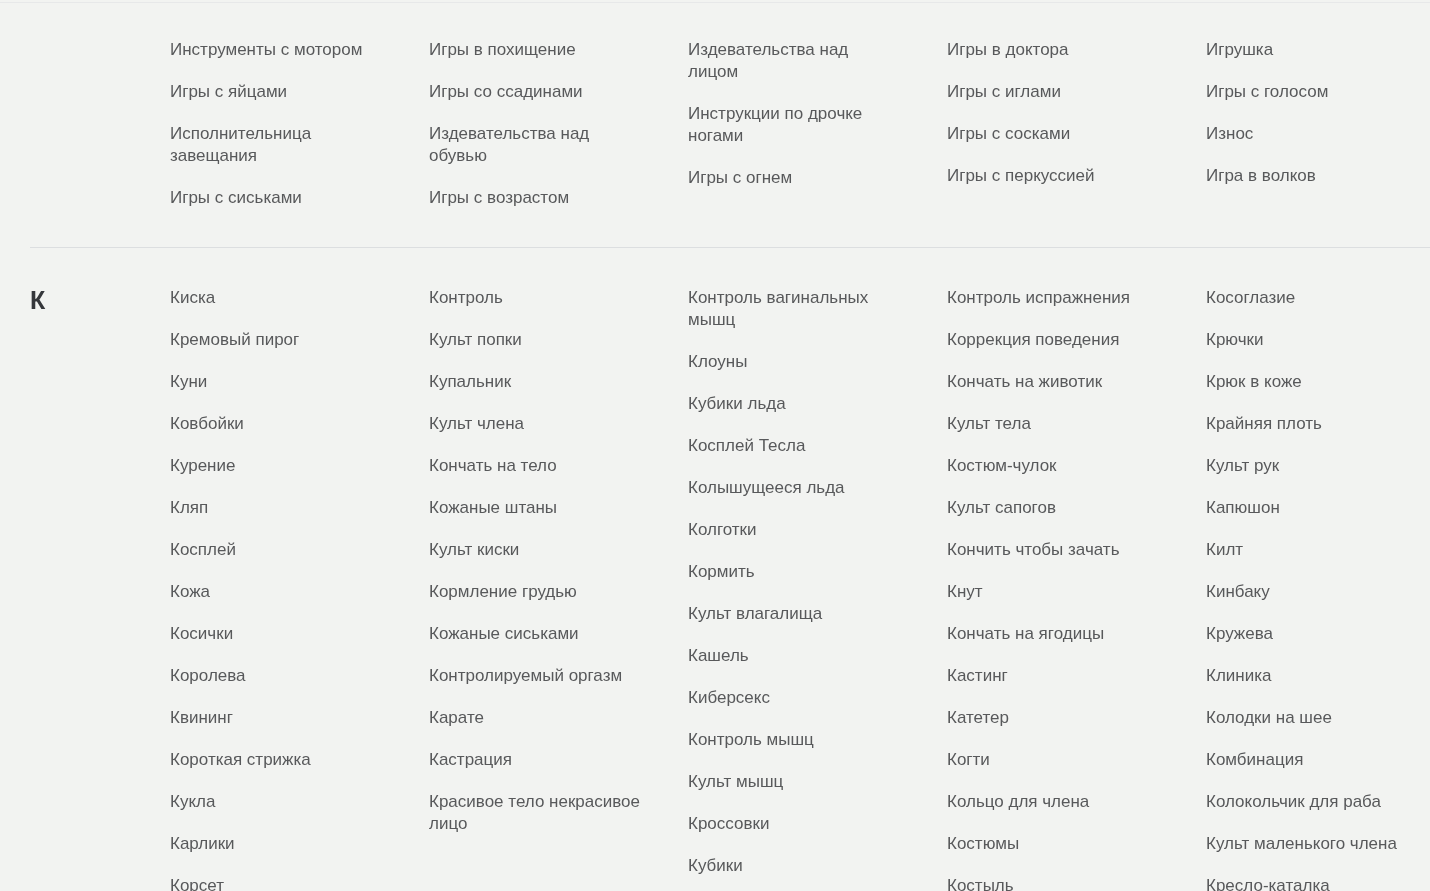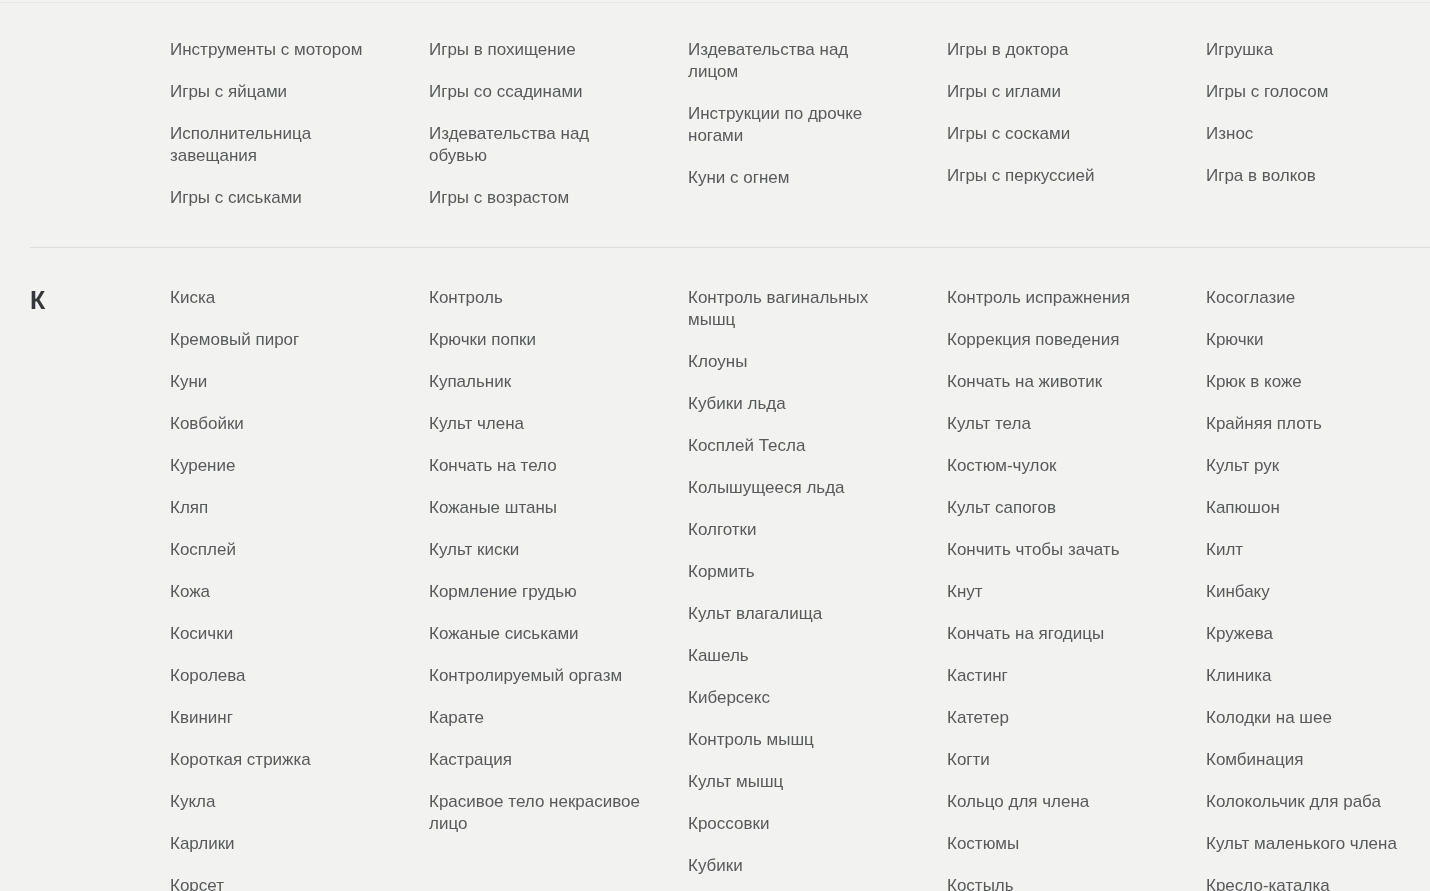--- a/index.html
+++ b/index.html
@@ -73,21 +73,21 @@
           <a class="cat">Игры со ссадинами</a>
           <a class="cat">Издевательства над
 обувью</a>
           <a class="cat">Игры с возрастом</a>
         </div>
         <div class="col">
           <a class="cat">Издевательства над
 лицом</a>
           <a class="cat">Инструкции по дрочке
 ногами</a>
-          <a class="cat">Куни с огнем</a>
+          <a class="cat">Игры с огнем</a>
         </div>
         <div class="col">
           <a class="cat">Игры в доктора</a>
           <a class="cat">Игры с иглами</a>
           <a class="cat">Игры с сосками</a>
           <a class="cat">Игры с перкуссией</a>
         </div>
         <div class="col">
           <a class="cat">Игрушка</a>
           <a class="cat">Игры с голосом</a>
@@ -112,21 +112,21 @@
           <a class="cat">Косички</a>
           <a class="cat">Королева</a>
           <a class="cat">Квининг</a>
           <a class="cat">Короткая стрижка</a>
           <a class="cat">Кукла</a>
           <a class="cat">Карлики</a>
           <a class="cat">Корсет</a>
         </div>
         <div class="col">
           <a class="cat">Контроль</a>
-          <a class="cat">Крючки попки</a>
+          <a class="cat">Культ попки</a>
           <a class="cat">Купальник</a>
           <a class="cat">Культ члена</a>
           <a class="cat">Кончать на тело</a>
           <a class="cat">Кожаные штаны</a>
           <a class="cat">Культ киски</a>
           <a class="cat">Кормление грудью</a>
           <a class="cat">Кожаные сиськами</a>
           <a class="cat">Контролируемый оргазм</a>
           <a class="cat">Карате</a>
           <a class="cat">Кастрация</a>

